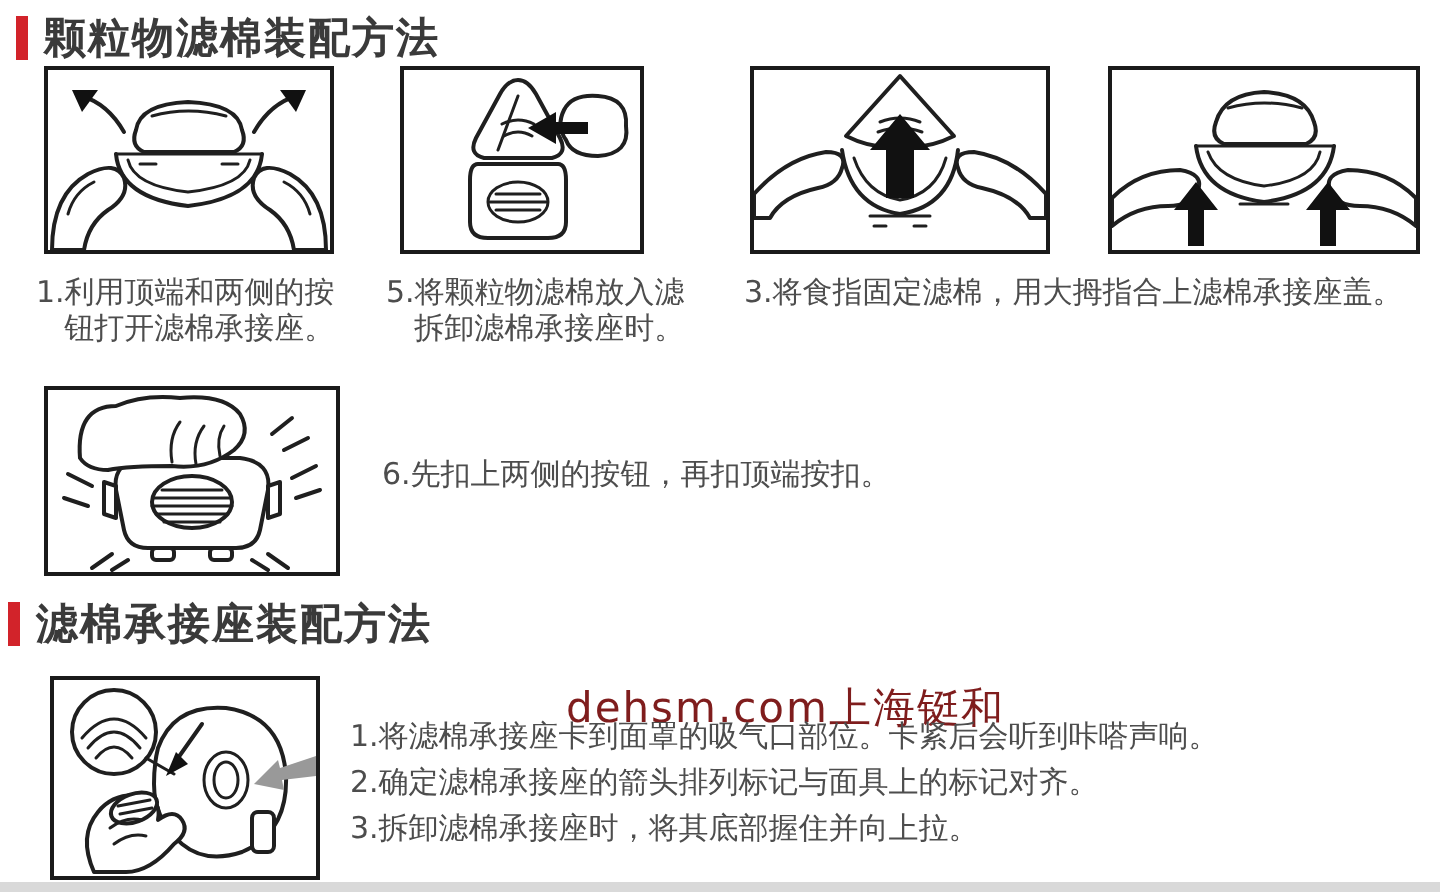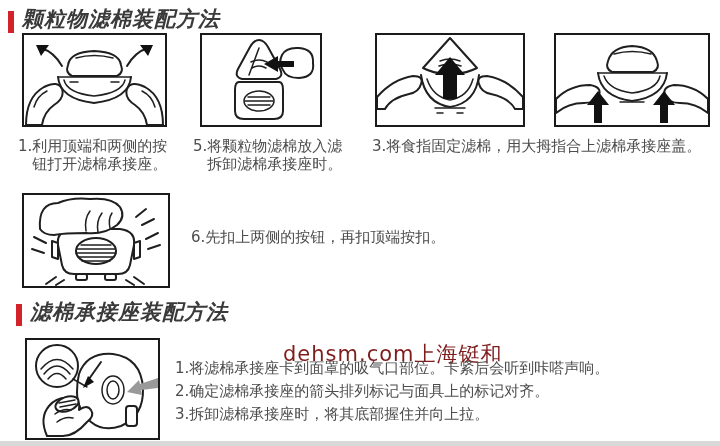--- a/index.html
+++ b/index.html
@@ -1,18 +1,18 @@
 <!DOCTYPE html>
 <html><head>
 <meta charset="utf-8">
 <style>
   html,body{margin:0;padding:0;background:#fff;}
   #canvas{position:relative;width:720px;height:446px;background:#fff;overflow:hidden;
           font-family:"DejaVu Sans","Liberation Sans",sans-serif;}
-  .section-header{position:absolute;display:flex;align-items:flex-end;font-style:italic;}
+  .section-header{position:absolute;display:flex;align-items:center;}
   .accent-bar{width:6px;height:22px;background:#d2232a;margin-right:8px;}
   .section-title{font-size:21px;font-weight:bold;color:#3a3a3a;letter-spacing:1px;white-space:nowrap;}
   .figure{position:absolute;border:2px solid #1a1a1a;background:#fff;box-sizing:border-box;}
   .figure svg{display:block;width:100%;height:100%;}
   .step{position:absolute;font-size:15px;color:#4d4d4d;line-height:18px;}
   .step .line{white-space:nowrap;text-align:center;}
   .step .line + .line{padding-left:14px;}
   .bottom-steps{position:absolute;left:175px;top:357px;font-size:15px;color:#4d4d4d;}
   .bottom-steps .bline{white-space:nowrap;height:23px;line-height:23px;}
   .watermark{position:absolute;left:283px;top:340px;font-size:21px;color:#7f1d1d;
@@ -141,21 +141,21 @@
       <line class="ln" x1="32" y1="82" x2="22" y2="89"></line>
         <line class="ln" x1="40" y1="85" x2="32" y2="90"></line>
       <line class="ln" x1="110" y1="82" x2="120" y2="89"></line>
         <line class="ln" x1="102" y1="85" x2="110" y2="90"></line>
     </svg>
   </div>
   <div class="step" style="left:191px;top:228px;">
     <div class="line">6.先扣上两侧的按钮，再扣顶端按扣。</div>
   </div>
 
-  <div class="section-header" style="left:16px;top:298px;">
+  <div class="section-header" style="left:4px;top:298px;">
     <span class="accent-bar"></span>
     <span class="section-title">滤棉承接座装配方法</span>
   </div>
 
   <div class="figure" style="left:25px;top:338px;width:135px;height:102px;">
     <svg viewBox="0 0 131 98">
       <path class="wh" d="M52,34 Q60,12 86,14 Q114,18 116,48 Q117,76 94,86 Q76,92 64,82 Q50,70 50,52 Q50,42 52,34 Z"></path>
       <rect class="wh" x="99" y="66" width="11" height="20" rx="3"></rect>
       <ellipse class="ln15" cx="86" cy="50" rx="11" ry="14"></ellipse>
       <ellipse class="ln15" cx="86" cy="50" rx="6" ry="9"></ellipse>

